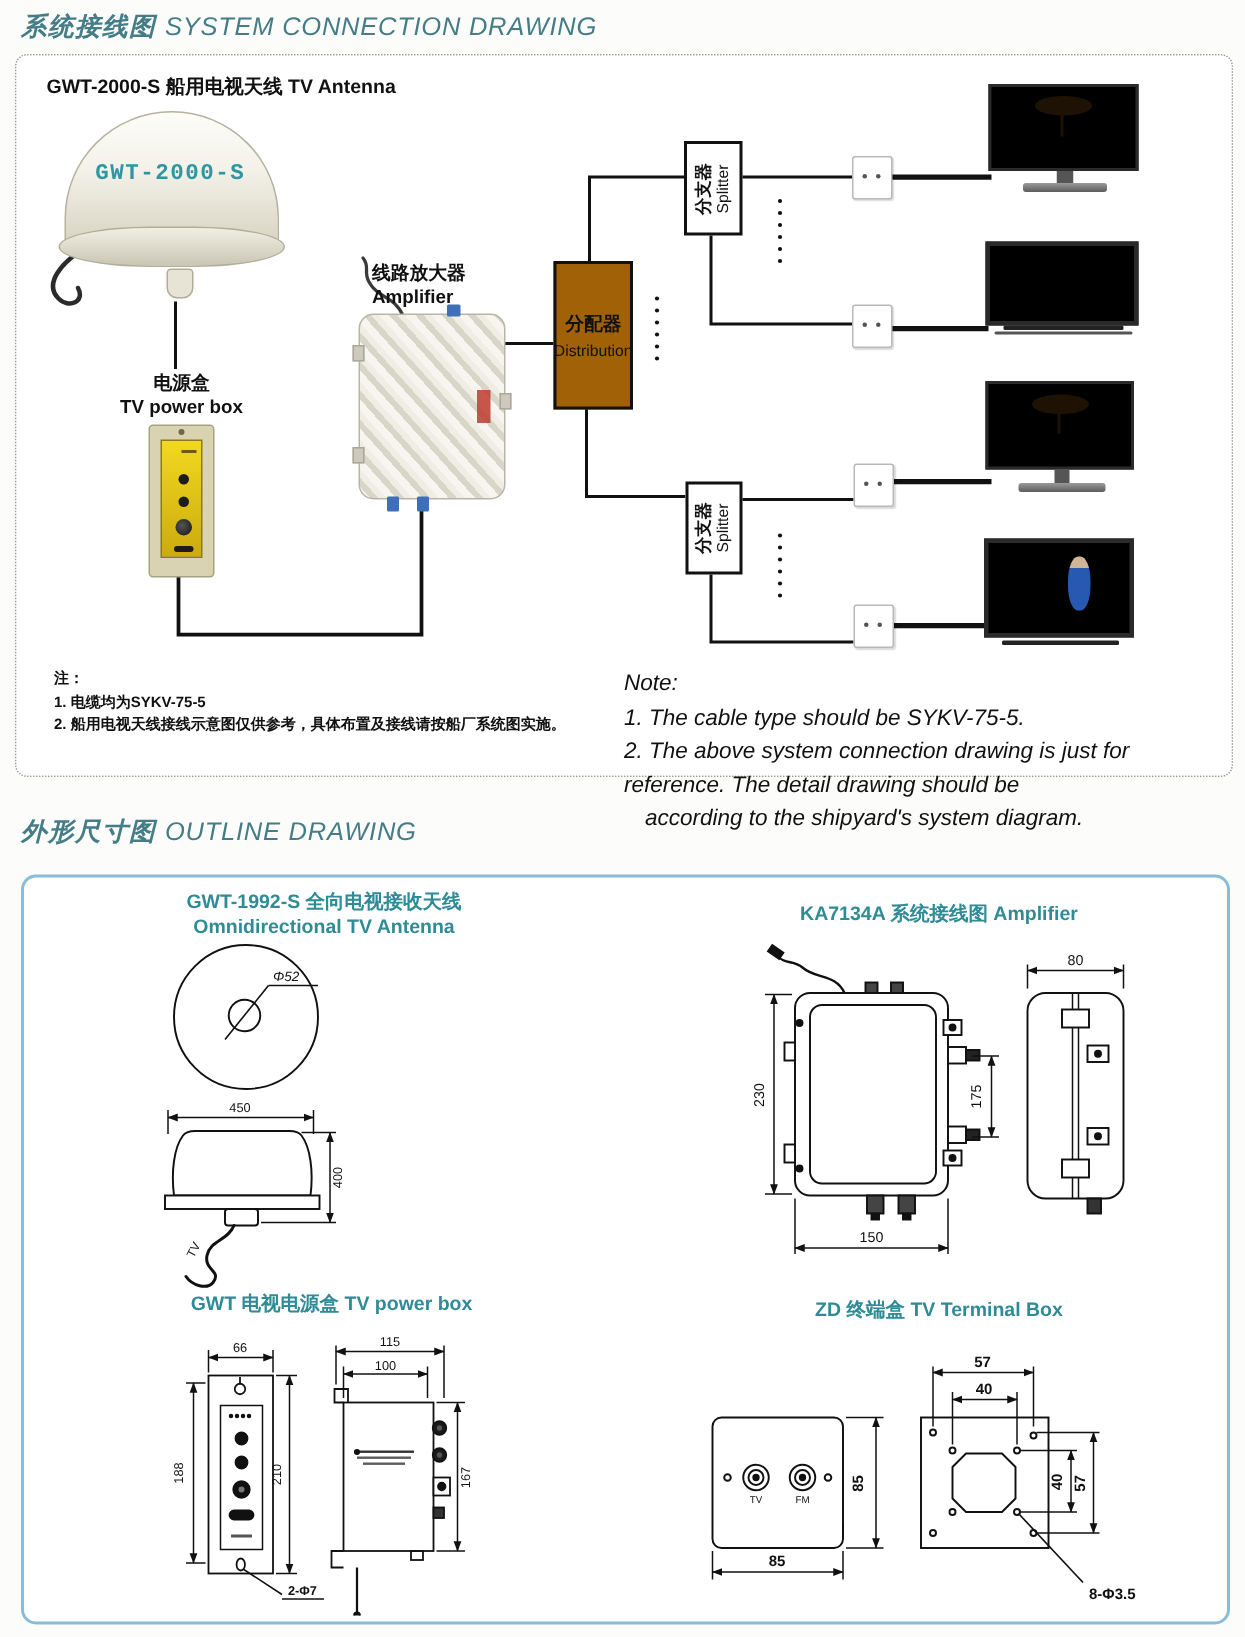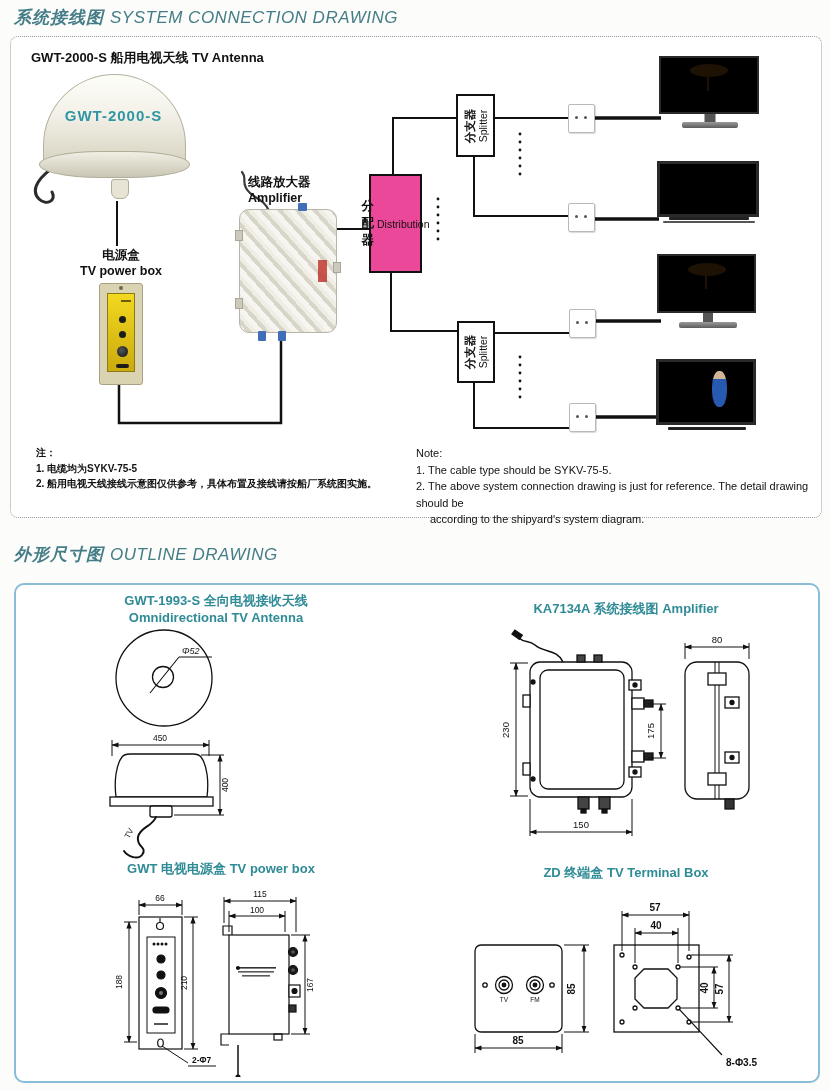--- a/index.html
+++ b/index.html
@@ -12,21 +12,21 @@
   .box1{position:absolute;left:10px;top:36px;width:810px;height:480px;background:#fff;
         border:1px dotted #999;border-radius:8px;}
   .wires{position:absolute;left:0;top:0;}
   .caption{position:absolute;left:20px;top:12px;font-size:13px;font-weight:bold;white-space:nowrap;}
   
   .antenna{position:absolute;left:18px;top:30px;width:172px;height:152px;}
   .antenna .dome{position:absolute;left:14px;top:7px;width:141px;height:97px;
       background:linear-gradient(180deg,#fdfdf8 0%,#f3f1e8 40%,#dddaca 80%,#cfccba 100%);
       border:1px solid #b5b2a0;border-radius:50% 50% 14% 14% / 72% 72% 12% 12%;}
   .antenna .model{position:absolute;left:14px;top:40px;width:141px;text-align:center;
-      font-family:Liberation Sans, sans-serif;font-weight:bold;font-size:15px;letter-spacing:1px;
+      font-family:Liberation Mono, monospace;font-weight:bold;font-size:15px;letter-spacing:1px;
       color:#2f96a3;}
   .antenna .base{position:absolute;left:10px;top:84px;width:149px;height:25px;
       background:linear-gradient(#f1efe4,#c9c6b4);border:1px solid #b0ad9a;border-radius:50%/62%;}
   .antenna .stub{position:absolute;left:82px;top:112px;width:16px;height:18px;
       background:#e7e4d6;border:1px solid #b0ad9a;border-radius:3px 3px 7px 7px;}
   
   .lbl{position:absolute;font-weight:bold;font-size:12.5px;line-height:1.25;white-space:nowrap;}
   .lbl.center{text-align:center;}
   
   .pwrbox{position:absolute;left:88px;top:246px;width:42px;height:100px;background:#d9d3b2;
@@ -45,22 +45,22 @@
       border:1px solid #b8b5a8;
       background:repeating-linear-gradient(48deg,#f6f5ef 0 5px,#d8d5c9 5px 9px,#efede4 9px 13px);}
   .amp .ctop{position:absolute;left:58px;top:-7px;width:9px;height:8px;background:#3f6fb8;border-radius:1px;}
   .amp .cb1,.amp .cb2{position:absolute;bottom:-9px;width:8px;height:10px;background:#3f6fb8;border-radius:1px;}
   .amp .cb1{left:18px;} .amp .cb2{left:38px;}
   .amp .tag{position:absolute;right:9px;top:50px;width:9px;height:22px;background:#c03a30;opacity:.85;}
   .amp .lugL1,.amp .lugL2{position:absolute;left:-5px;width:6px;height:9px;background:#cdcabd;border:1px solid #a9a69a;}
   .amp .lugL1{top:20px;} .amp .lugL2{top:88px;}
   .amp .lugR{position:absolute;right:-5px;top:52px;width:6px;height:9px;background:#cdcabd;border:1px solid #a9a69a;}
   
-  .dist{position:absolute;left:358px;top:137px;width:49px;height:95px;background:#ec4899;
-      border:2px solid #111;display:flex;flex-direction:row;align-items:center;justify-content:center;gap:3px;}
+  .dist{position:absolute;left:358px;top:137px;width:49px;height:95px;background:#a16207;
+      border:2px solid #111;display:flex;flex-direction:column;align-items:center;justify-content:center;gap:3px;}
   .dist .zh{font-weight:bold;font-size:12.5px;} .dist .en{font-size:10.5px;}
   .splitter{position:absolute;width:35px;height:59px;background:#fff;border:2px solid #111;}
   .splitter .rot{position:absolute;left:50%;top:50%;width:59px;height:35px;
       transform:translate(-50%,-50%) rotate(-90deg);display:flex;flex-direction:column;
       align-items:center;justify-content:center;line-height:1.15;}
   .splitter .zh{font-weight:bold;font-size:11.5px;white-space:nowrap;}
   .splitter .en{font-size:10.5px;white-space:nowrap;}
   
   .outlet{position:absolute;width:25px;height:27px;background:#fff;border:1px solid #b9b9b9;
       border-radius:2px;box-shadow:1px 1px 1px rgba(0,0,0,.15);}
@@ -75,21 +75,21 @@
   .soccer{background:linear-gradient(155deg,#24478f 0%,#2f6fb5 18%,#3c8a3f 42%,#b8423a 58%,#2c5a2e 78%,#14331a 100%);}
   .bluescene{background:linear-gradient(200deg,#0e2f73 0%,#1f5fd0 35%,#3f8ce8 55%,#123a8f 85%);}
   .tv .person{position:absolute;right:28%;top:15%;width:15px;height:36px;border-radius:45%;
       background:linear-gradient(#e8c9a8 0 22%,#2b63c4 22% 100%);opacity:.9;}
   .tv .neck{position:absolute;left:50%;transform:translateX(-50%);background:#555;}
   .tv .basebar{position:absolute;left:50%;transform:translateX(-50%);background:linear-gradient(#9a9a9a,#5c5c5c);border-radius:2px;}
   .tv .basedark{position:absolute;left:50%;transform:translateX(-50%);background:#222;border-radius:1px;}
   
   .notes{position:absolute;top:408px;font-size:10px;line-height:1.55;}
   .notes.zh{left:25px;width:372px;font-weight:bold;}
-  .notes.en{left:405px;width:395px;font-size:11px;line-height:1.5;}
+  .notes.en{left:405px;width:395px;font-size:15px;line-height:1.5;font-style:italic;}
   .notes.en .ind{padding-left:14px;}
   
   .box2{position:absolute;left:14px;top:583px;width:802px;height:496px;background:#fff;
       border:2px solid #88bdd8;border-radius:10px;}
   .otitle{position:absolute;text-align:center;color:#2f8b96;font-weight:bold;font-size:13px;line-height:1.3;}
   .osvg{position:absolute;left:0;top:0;}
   .osvg text{font-family:"Liberation Sans",sans-serif;fill:#111;}
 </style>
 </head>
 <body>
@@ -267,21 +267,21 @@
     </div>
   </div>
 
   <div class="sec-header" style="top:543px;">
     <span class="zh">外形尺寸图</span><span class="en">OUTLINE DRAWING</span>
   </div>
 
   <div class="box2">
 
     <div class="otitle" style="left:30px;top:8px;width:340px;">
-      <div>GWT-1993-S 全向电视接收天线</div>
+      <div>GWT-1992-S 全向电视接收天线</div>
       <div>Omnidirectional TV Antenna</div>
     </div>
     <div class="otitle" style="left:440px;top:16px;width:340px;">KA7134A 系统接线图 Amplifier</div>
     <div class="otitle" style="left:440px;top:280px;width:340px;">ZD 终端盒 TV Terminal Box</div>
     <div class="otitle" style="left:30px;top:276px;width:350px;">GWT 电视电源盒 TV power box</div>
 
     <svg class="osvg" width="798" height="492" viewBox="0 0 798 492">
       <defs>
         <marker id="ar" markerWidth="7" markerHeight="7" refX="6.5" refY="3.5" orient="auto-start-reverse">
           <path d="M0,0.9 L7,3.5 L0,6.1 Z" fill="#111"></path>

